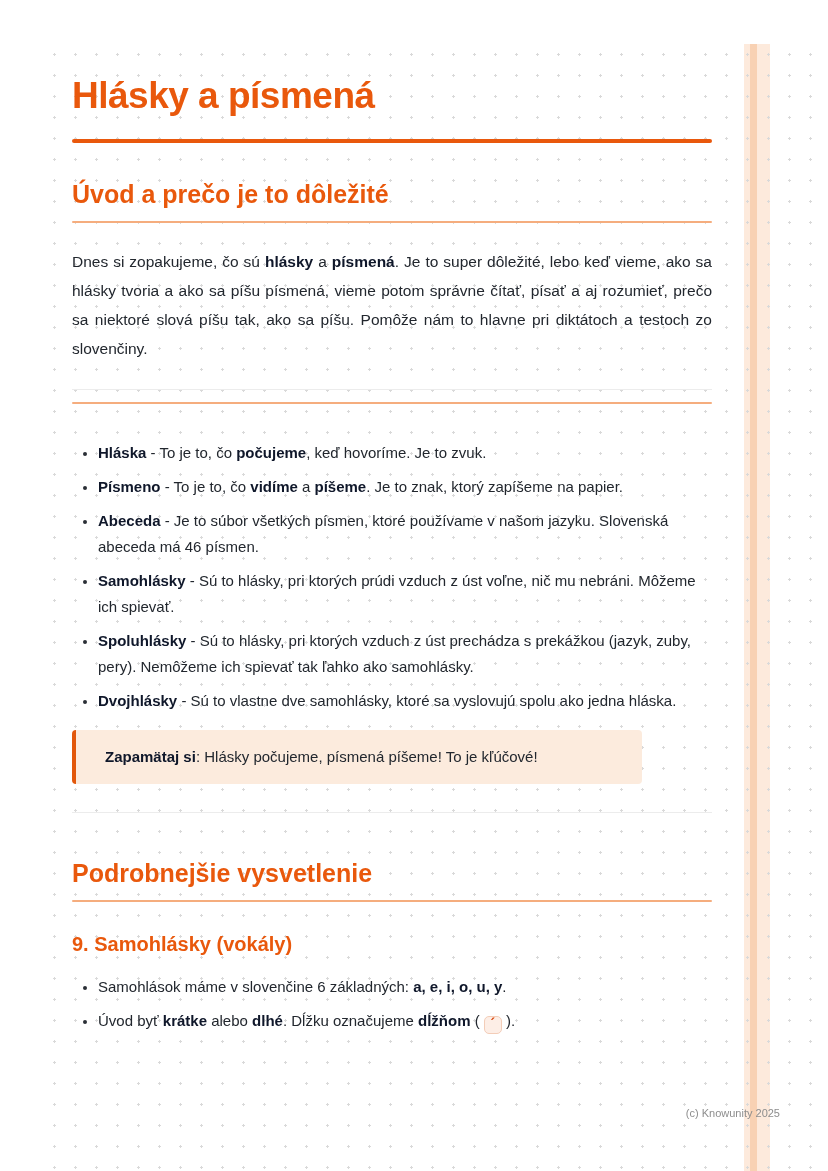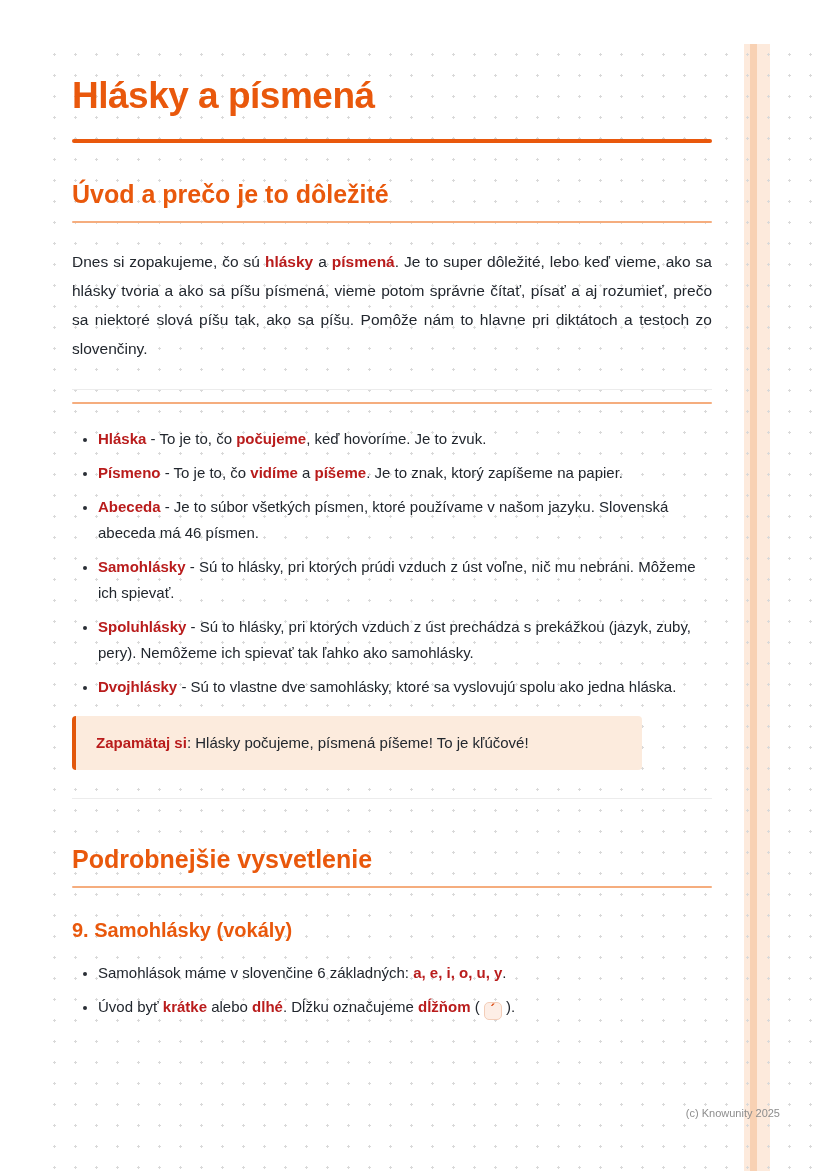--- a/index.html
+++ b/index.html
@@ -76,49 +76,49 @@
     border-radius:1px;
   }
 
   p.body-par {
     margin-top:24px;
     font-size:15.5px;
     line-height:29px;
     text-align:justify;
     color:#22272e;
   }
-  strong { font-weight:bold; color:#b91c1c; }
+  strong { font-weight:bold; color:#0f172a; }
 
   hr.divider {
     margin-top:26px;
     border:none;
     height:1px;
     background:#ececec;
   }
 
   ul.bullet-list {
-    margin-top:22px;
+    margin-top:36px;
     padding-left:26px;
     list-style:disc;
   }
   ul.bullet-list li {
     font-size:15px;
     line-height:26px;
     margin-bottom:8px;
     color:#22272e;
   }
   ul.bullet-list li::marker { color:#2a2f36; font-size:0.85em; }
 
   .callout {
     margin-top:16px;
     width:570px;
     background:#fcebdd;
     border-left:4px solid #e2580c;
     border-radius:4px;
-    padding:17px 20px;
+    padding:17px 29px;
     font-size:15px;
     line-height:20px;
     color:#22272e;
   }
 
   h3.sub-heading {
     margin-top:30px;
     font-size:20px;
     line-height:1.2;
     font-weight:bold;

